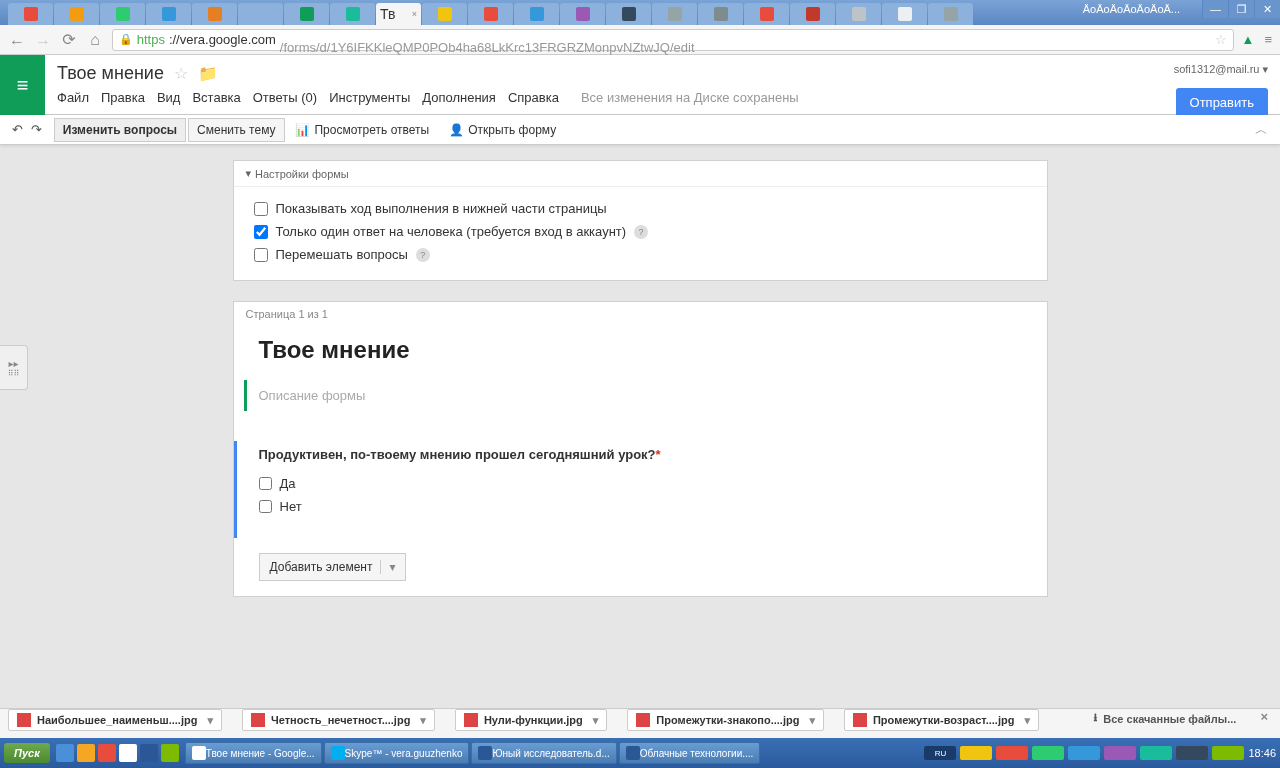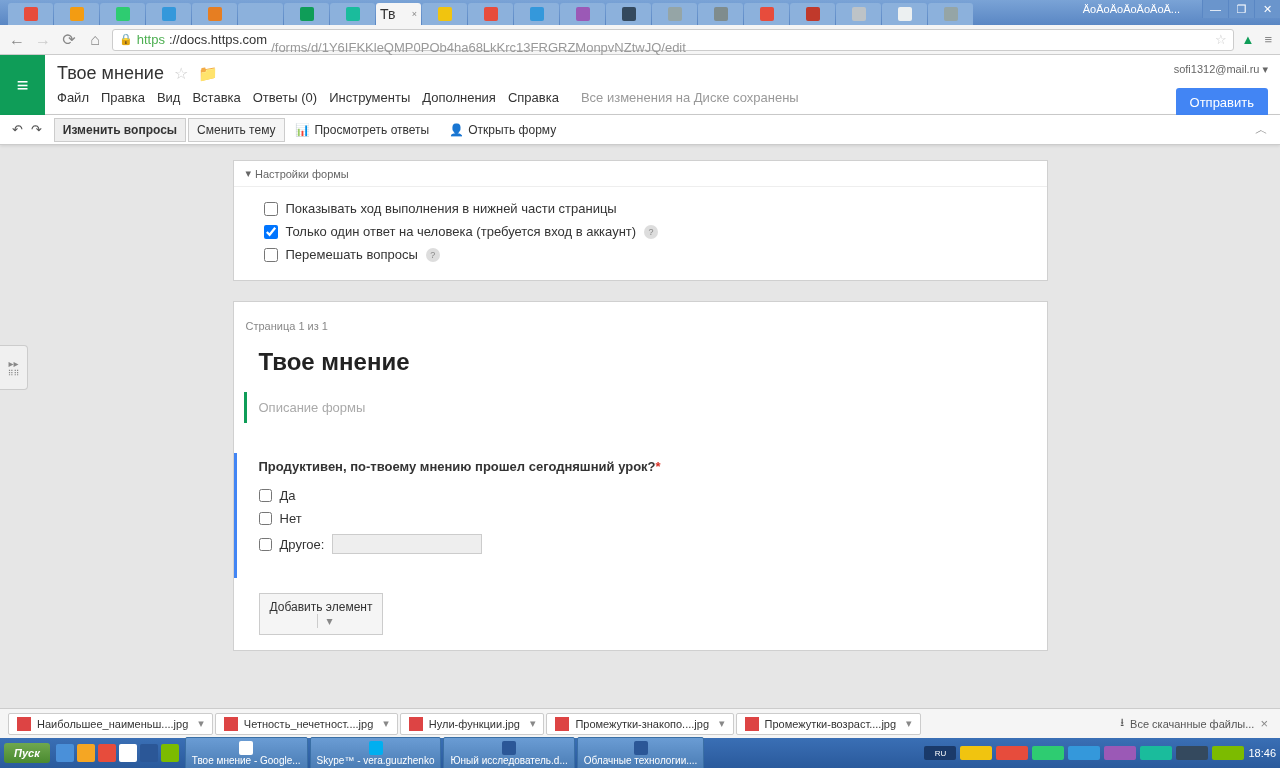--- a/index.html
+++ b/index.html
@@ -44,56 +44,56 @@
 .toolbar .tb-btn.framed { border: 1px solid #ccc; background: #f5f5f5; }
 .toolbar .tb-btn.active { border: 1px solid #ccc; background: #eee; font-weight: bold; }
 .toolbar .undo-redo { display: flex; gap: 8px; margin-right: 10px; color: #555; }
 .toolbar .collapse { position: absolute; right: 12px; color: #888; }
 
 
 .content-area { background: #e6e6e6; height: 559px; overflow-y: auto; padding: 15px 0; }
 .form-panel { width: 815px; margin: 0 auto 20px auto; background: #fff; border: 1px solid #d0d0d0; }
 .panel-header { padding: 6px 12px; font-size: 11px; color: #666; border-bottom: 1px solid #eee; display: flex; align-items: center; gap: 4px; }
 .settings-list { padding: 10px 20px 14px 20px; }
-.settings-list .row { display: flex; align-items: center; gap: 8px; padding: 4px 0; font-size: 13px; margin-left: 10px; }
+.settings-list .row { display: flex; align-items: center; gap: 8px; padding: 4px 0; font-size: 13px; }
 .settings-list input[type=checkbox] { width: 14px; height: 14px; }
 .help-icon { display: inline-block; width: 14px; height: 14px; border-radius: 50%; background: #ddd; color: #888; font-size: 9px; text-align: center; line-height: 14px; }
 
-.page-badge { padding: 6px 12px; font-size: 11px; color: #888; margin-top: 12px; }
+.page-badge { padding: 6px 12px; font-size: 11px; color: #888; }
 .form-title-block { padding: 10px 25px 20px 25px; }
 .form-title { font-size: 24px; font-weight: bold; color: #222; margin-bottom: 16px; }
 .form-desc { color: #aaa; font-size: 13px; border-left: 3px solid #0f9d58; padding: 8px 0 8px 12px; margin-left: -15px; }
 
 .question-block { border-left: 3px solid #4285f4; padding: 6px 22px 20px 22px; margin-top: 10px; }
 .q-title { font-size: 13px; font-weight: bold; margin-bottom: 10px; }
 .q-title .req { color: #d93025; }
 .q-options .opt { display: flex; align-items: center; gap: 8px; padding: 4px 0; font-size: 13px; }
 .q-options .opt input[type=checkbox] { width: 13px; height: 13px; }
 .other-input { width: 150px; height: 20px; background: #eee; border: 1px solid #ccc; }
 
 .add-element-row { padding: 15px 25px; }
-.add-btn { background: #f5f5f5; border: 1px solid #ccc; padding: 6px 10px; font-size: 12px; display: inline-flex; align-items: center; flex-direction: column; }
+.add-btn { background: #f5f5f5; border: 1px solid #ccc; padding: 6px 10px; font-size: 12px; display: inline-flex; align-items: center; }
 .add-btn .caret { border-left: 1px solid #ccc; padding-left: 8px; margin-left: 8px; color: #888; }
 
 
 .side-tab { position: absolute; left: 0; top: 345px; width: 28px; height: 45px; background: #f0f0f0; border: 1px solid #ccc; border-left: none; border-radius: 0 4px 4px 0; display: flex; flex-direction: column; align-items: center; justify-content: center; color: #888; font-size: 10px; }
 
 
-.downloads-bar { height: 30px; background: #f5f5f5; border-top: 1px solid #ccc; display: flex; align-items: center; padding: 0 8px; gap: 2px; position: absolute; bottom: 30px; left: 0; right: 0; }
+.downloads-bar { height: 30px; background: #f5f5f5; border-top: 1px solid #ccc; display: flex; align-items: flex-start; padding: 0 8px; gap: 20px; position: absolute; bottom: 30px; left: 0; right: 0; font-weight: bold; }
 .dl-item { background: #fff; border: 1px solid #ccc; padding: 3px 8px; font-size: 11px; display: flex; align-items: center; gap: 6px; border-radius: 2px; }
 .dl-icon { width: 14px; height: 14px; background: #d44; display: inline-block; }
 .dl-all { margin-left: auto; font-size: 11px; color: #555; display: flex; align-items: center; gap: 6px; }
 .dl-close { color: #888; padding: 0 4px; }
 
 
 .taskbar { height: 30px; background: linear-gradient(#3a6fb5, #2a5a9c); position: absolute; bottom: 0; left: 0; right: 0; display: flex; align-items: center; padding: 0 4px; gap: 2px; }
 .start-btn { background: linear-gradient(#6fa84f, #4a8a2f); color: #fff; padding: 4px 10px; font-size: 11px; border-radius: 3px; font-weight: bold; font-style: italic; }
 .ql { display: flex; gap: 3px; margin: 0 4px; }
 .ql .qi { width: 18px; height: 18px; border-radius: 2px; }
-.task-btn { background: linear-gradient(#6a9cd4, #4a7cb4); border: 1px solid #3a6fa5; padding: 3px 6px; font-size: 10px; color: #fff; border-radius: 2px; display: flex; align-items: center; max-width: 170px; overflow: hidden; white-space: nowrap; flex-direction: column; }
+.task-btn { background: linear-gradient(#6a9cd4, #4a7cb4); border: 1px solid #3a6fa5; padding: 3px 6px; font-size: 10px; color: #fff; border-radius: 2px; display: flex; align-items: center; max-width: 170px; overflow: hidden; white-space: nowrap; }
 .task-btn .ti { width: 14px; height: 14px; background: #fff; border-radius: 2px; flex-shrink: 0; }
 .tray { margin-left: auto; display: flex; align-items: center; gap: 4px; color: #fff; font-size: 11px; }
 .tray .ti2 { width: 32px; height: 14px; border-radius: 2px; }
 
 .favicon { width: 14px; height: 14px; border-radius: 2px; display: inline-block; }
 </style>
 </head>
 <body>
 
 <div class="tab-strip">
@@ -172,21 +172,21 @@
 </div>
 
 <div class="addr-bar">
   <div class="nav-btn">←</div>
   <div class="nav-btn" style="color:#ccc">→</div>
   <div class="nav-btn">⟳</div>
   <div class="nav-btn">⌂</div>
   <div class="omnibox">
     <span class="lock">🔒</span>
     <span class="proto">https</span>
-      <span class="domain">://docs.https.com</span>
+      <span class="domain">://vera.google.com</span>
       <span class="path">/forms/d/1Y6IFKKleQMP0POb4ha68LkKrc13FRGRZMonpvNZtwJQ/edit</span>
     <span style="margin-left:auto;color:#ccc">☆</span>
   </div>
   <div class="right-icons">
     <span style="color:#0f9d58">▲</span>
     <span style="color:#888">≡</span>
   </div>
 </div>
 
 <div class="docs-header">
@@ -268,25 +268,20 @@
       <div class="q-title"><span>Продуктивен, по-твоему мнению прошел сегодняшний урок?</span><span class="req">*</span></div>
       <div class="q-options" id="q-options">
           <div class="opt">
             <input type="checkbox" style="">
             <span>Да</span>
           </div>
           <div class="opt">
             <input type="checkbox" style="">
             <span>Нет</span>
           </div>
-          <div class="opt">
-            <input type="checkbox" style="">
-            <span>Другое:</span> 
-            <input class="other-input" style="">
-          </div>
         </div>
     </div>
     <div class="add-element-row">
       <div class="add-btn">
           <span>Добавить элемент</span>
           <span class="caret">▾</span>
         </div>
     </div>
   </div>
 

